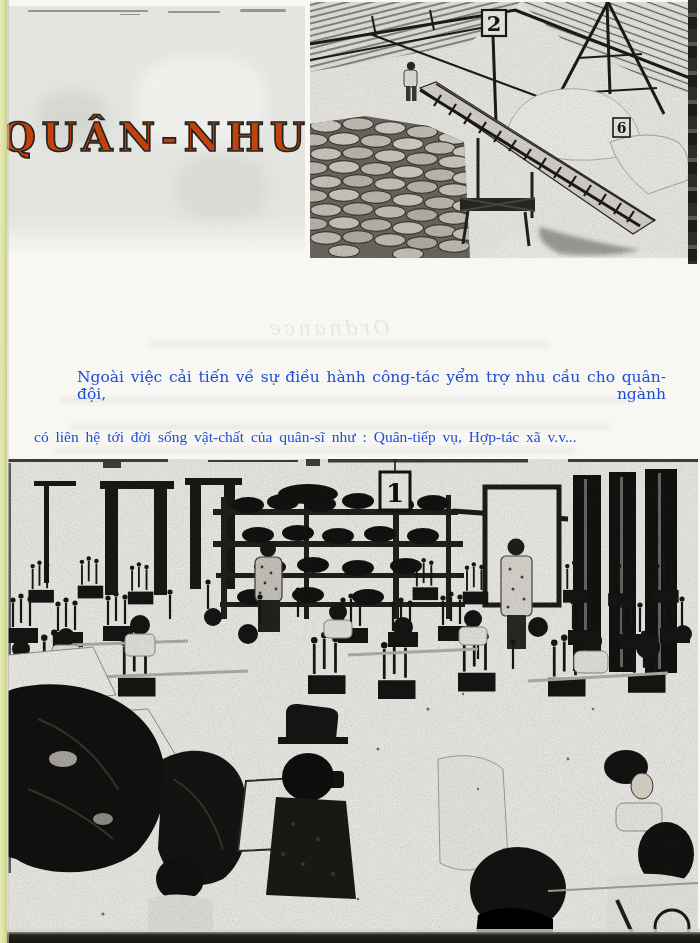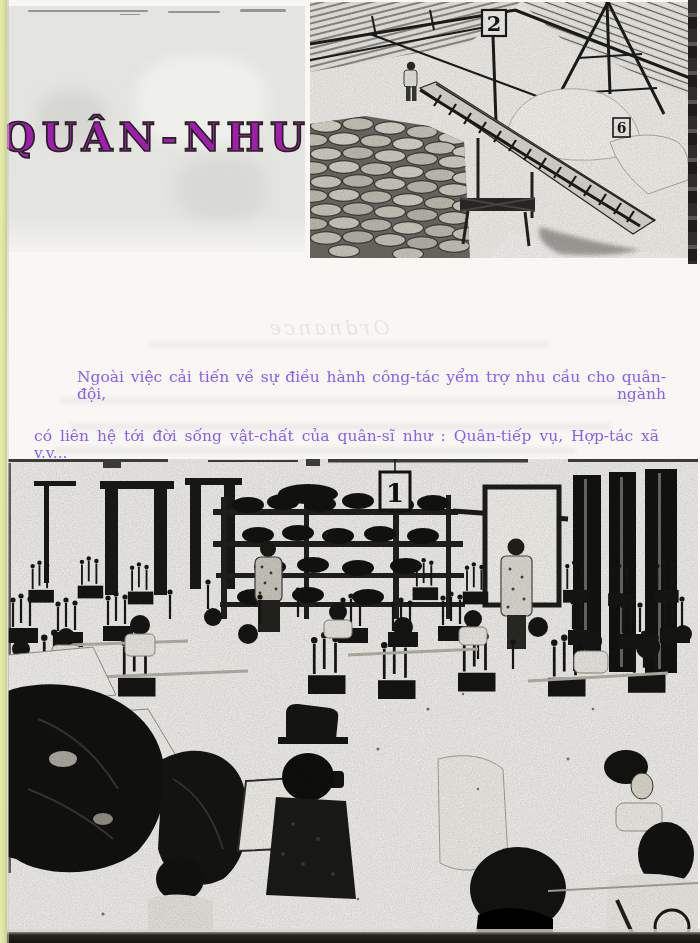--- a/index.html
+++ b/index.html
@@ -28,21 +28,21 @@
   .p2{left:30px;top:85px;width:70px;height:55px;background:#d6d6d2;}
   .p3{left:170px;top:150px;width:90px;height:65px;background:#d9d9d5;}
   .title-fade{
     position:absolute;left:7px;top:215px;width:298px;height:60px;
     background:linear-gradient(180deg,rgba(228,228,225,0) 0%,#f8f7f3 80%);
   }
   
   .page-title{
     position:absolute;left:1px;top:113px;margin:0;
     font-size:40px;font-weight:700;letter-spacing:6px;
-    color:#a21caf;-webkit-text-stroke:1.7px #24231f;
+    color:#c2410c;-webkit-text-stroke:1.7px #24231f;
     white-space:nowrap;
   }
   
   .smudge{position:absolute;background:#56544e;opacity:.55;border-radius:2px;}
   .s1{left:28px;top:10px;width:120px;height:2px;}
   .s2{left:168px;top:11px;width:52px;height:2px;}
   .s3{left:240px;top:9px;width:46px;height:3px;}
   .s4{left:120px;top:14px;width:20px;height:1px;}
   
   .warehouse-photo{position:absolute;left:310px;top:2px;width:380px;height:256px;}
@@ -59,26 +59,26 @@
     text-align:center;
   }
   .ghost-line{position:absolute;height:7px;background:#3b3b36;filter:blur(2px);}
   .g1{left:150px;top:341px;width:400px;opacity:.05;}
   .g2{left:60px;top:397px;width:570px;opacity:.05;}
   .g3{left:70px;top:423px;width:540px;opacity:.06;}
   .g4{left:55px;top:447px;width:520px;opacity:.06;}
   
   .para-line{
     position:absolute;left:34px;width:632px;
-    font-size:15.5px;color:#8b5cf6;line-height:17px;
+    font-size:15.5px;color:#1d4ed8;line-height:17px;
     text-align:justify;text-align-last:justify;
   }
   .line1{top:369px;padding-left:43px;width:589px;}
   .line2{top:400px;}
-  .line3{top:428px;text-align:left;text-align-last:left;word-spacing:3px;}
+  .line3{top:428px;text-align:left;text-align-last:left;word-spacing:3px;font-family:Liberation Serif, serif;}
   
   .bottom-strip{
     position:absolute;left:0;top:932px;width:700px;height:11px;
     background:linear-gradient(180deg,#8a887f 0,#26241f 3px,#15140f 100%);
   }
   .bottom-strip-light{
     position:absolute;left:0;top:929px;width:700px;height:3px;background:#d6d4cb;opacity:.8;
   }
 </style>
 </head>

